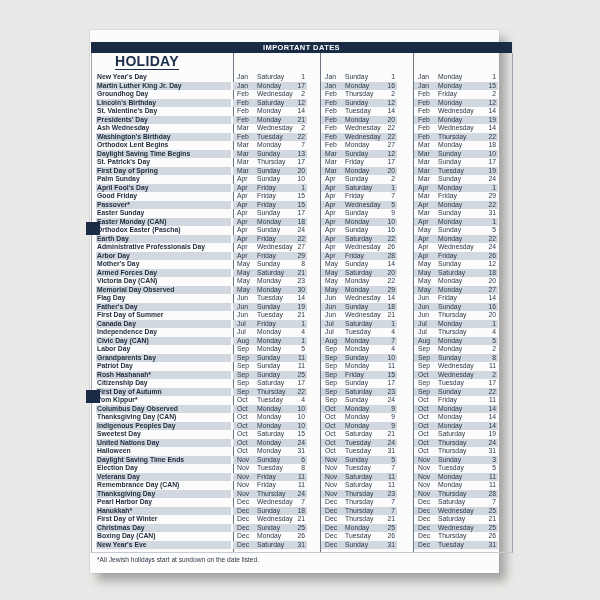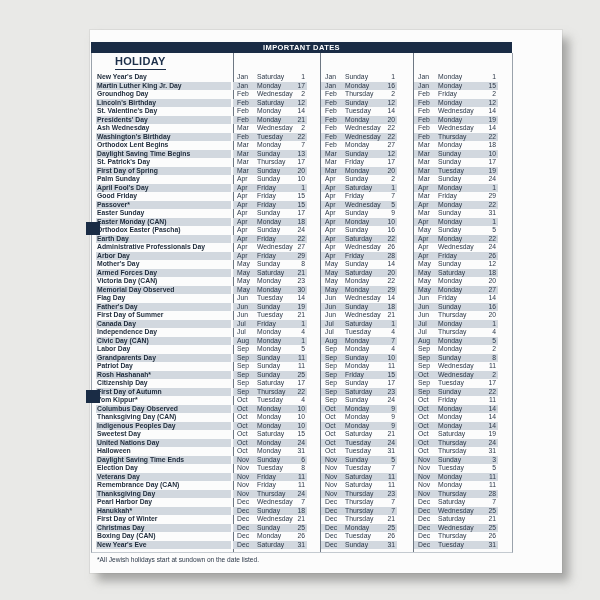--- a/index.html
+++ b/index.html
@@ -1,23 +1,23 @@
 <!DOCTYPE html>
 <html><head>
 <meta charset="utf-8">
 <style>
   html,body{margin:0;padding:0;}
   #stage{position:relative;width:600px;height:600px;background:#e9e9e7;overflow:hidden;
          font-family:"Liberation Sans","DejaVu Sans",sans-serif;}
-  #sheet{position:absolute;left:90px;top:30px;width:472px;height:543px;background:#fcfcfc;
+  #sheet{position:absolute;left:90px;top:30px;width:409px;height:543px;background:#fcfcfc;
          box-shadow:7px 8px 9px rgba(110,110,108,0.55), 0 0 0 1px #dcdcda;}
   #navy-bar{position:absolute;left:1px;top:12px;width:421px;height:11px;background:#1a2c45;
             display:flex;align-items:center;justify-content:center;}
   #navy-bar span{color:#ffffff;font-weight:bold;font-size:7.5px;letter-spacing:0.4px;line-height:11px;}
-  #holiday-title{position:absolute;left:25px;top:24px;font-size:11px;font-weight:bold;color:#1b2e49;
+  #holiday-title{position:absolute;left:25px;top:24px;font-size:14px;font-weight:bold;color:#1b2e49;
                  letter-spacing:0.3px;border-bottom:1.6px solid #1b2e49;padding-bottom:0px;line-height:15px;}
   #table-frame{position:absolute;left:1px;top:23px;width:420px;height:499px;
                border-left:1px solid #9aa2ab;border-right:1px solid #9aa2ab;border-bottom:1px solid #c4cad0;}
   .vdivider{position:absolute;top:0;width:1px;height:100%;background:#6d7783;}
   #div1{left:141px;} #div2{left:228px;} #div3{left:321px;}
   #rows{position:absolute;left:6px;top:43px;width:402px;}
   .row{display:flex;height:8.5px;line-height:8.5px;font-size:6.8px;color:#2c3848;}
   .cell{height:8.5px;overflow:hidden;white-space:nowrap;}
   .row.shade .cell{background:#d2d8df;}
   .name{width:135px;margin-right:2px;font-weight:bold;color:#1d2a3a;padding-left:1px;box-sizing:border-box;}

